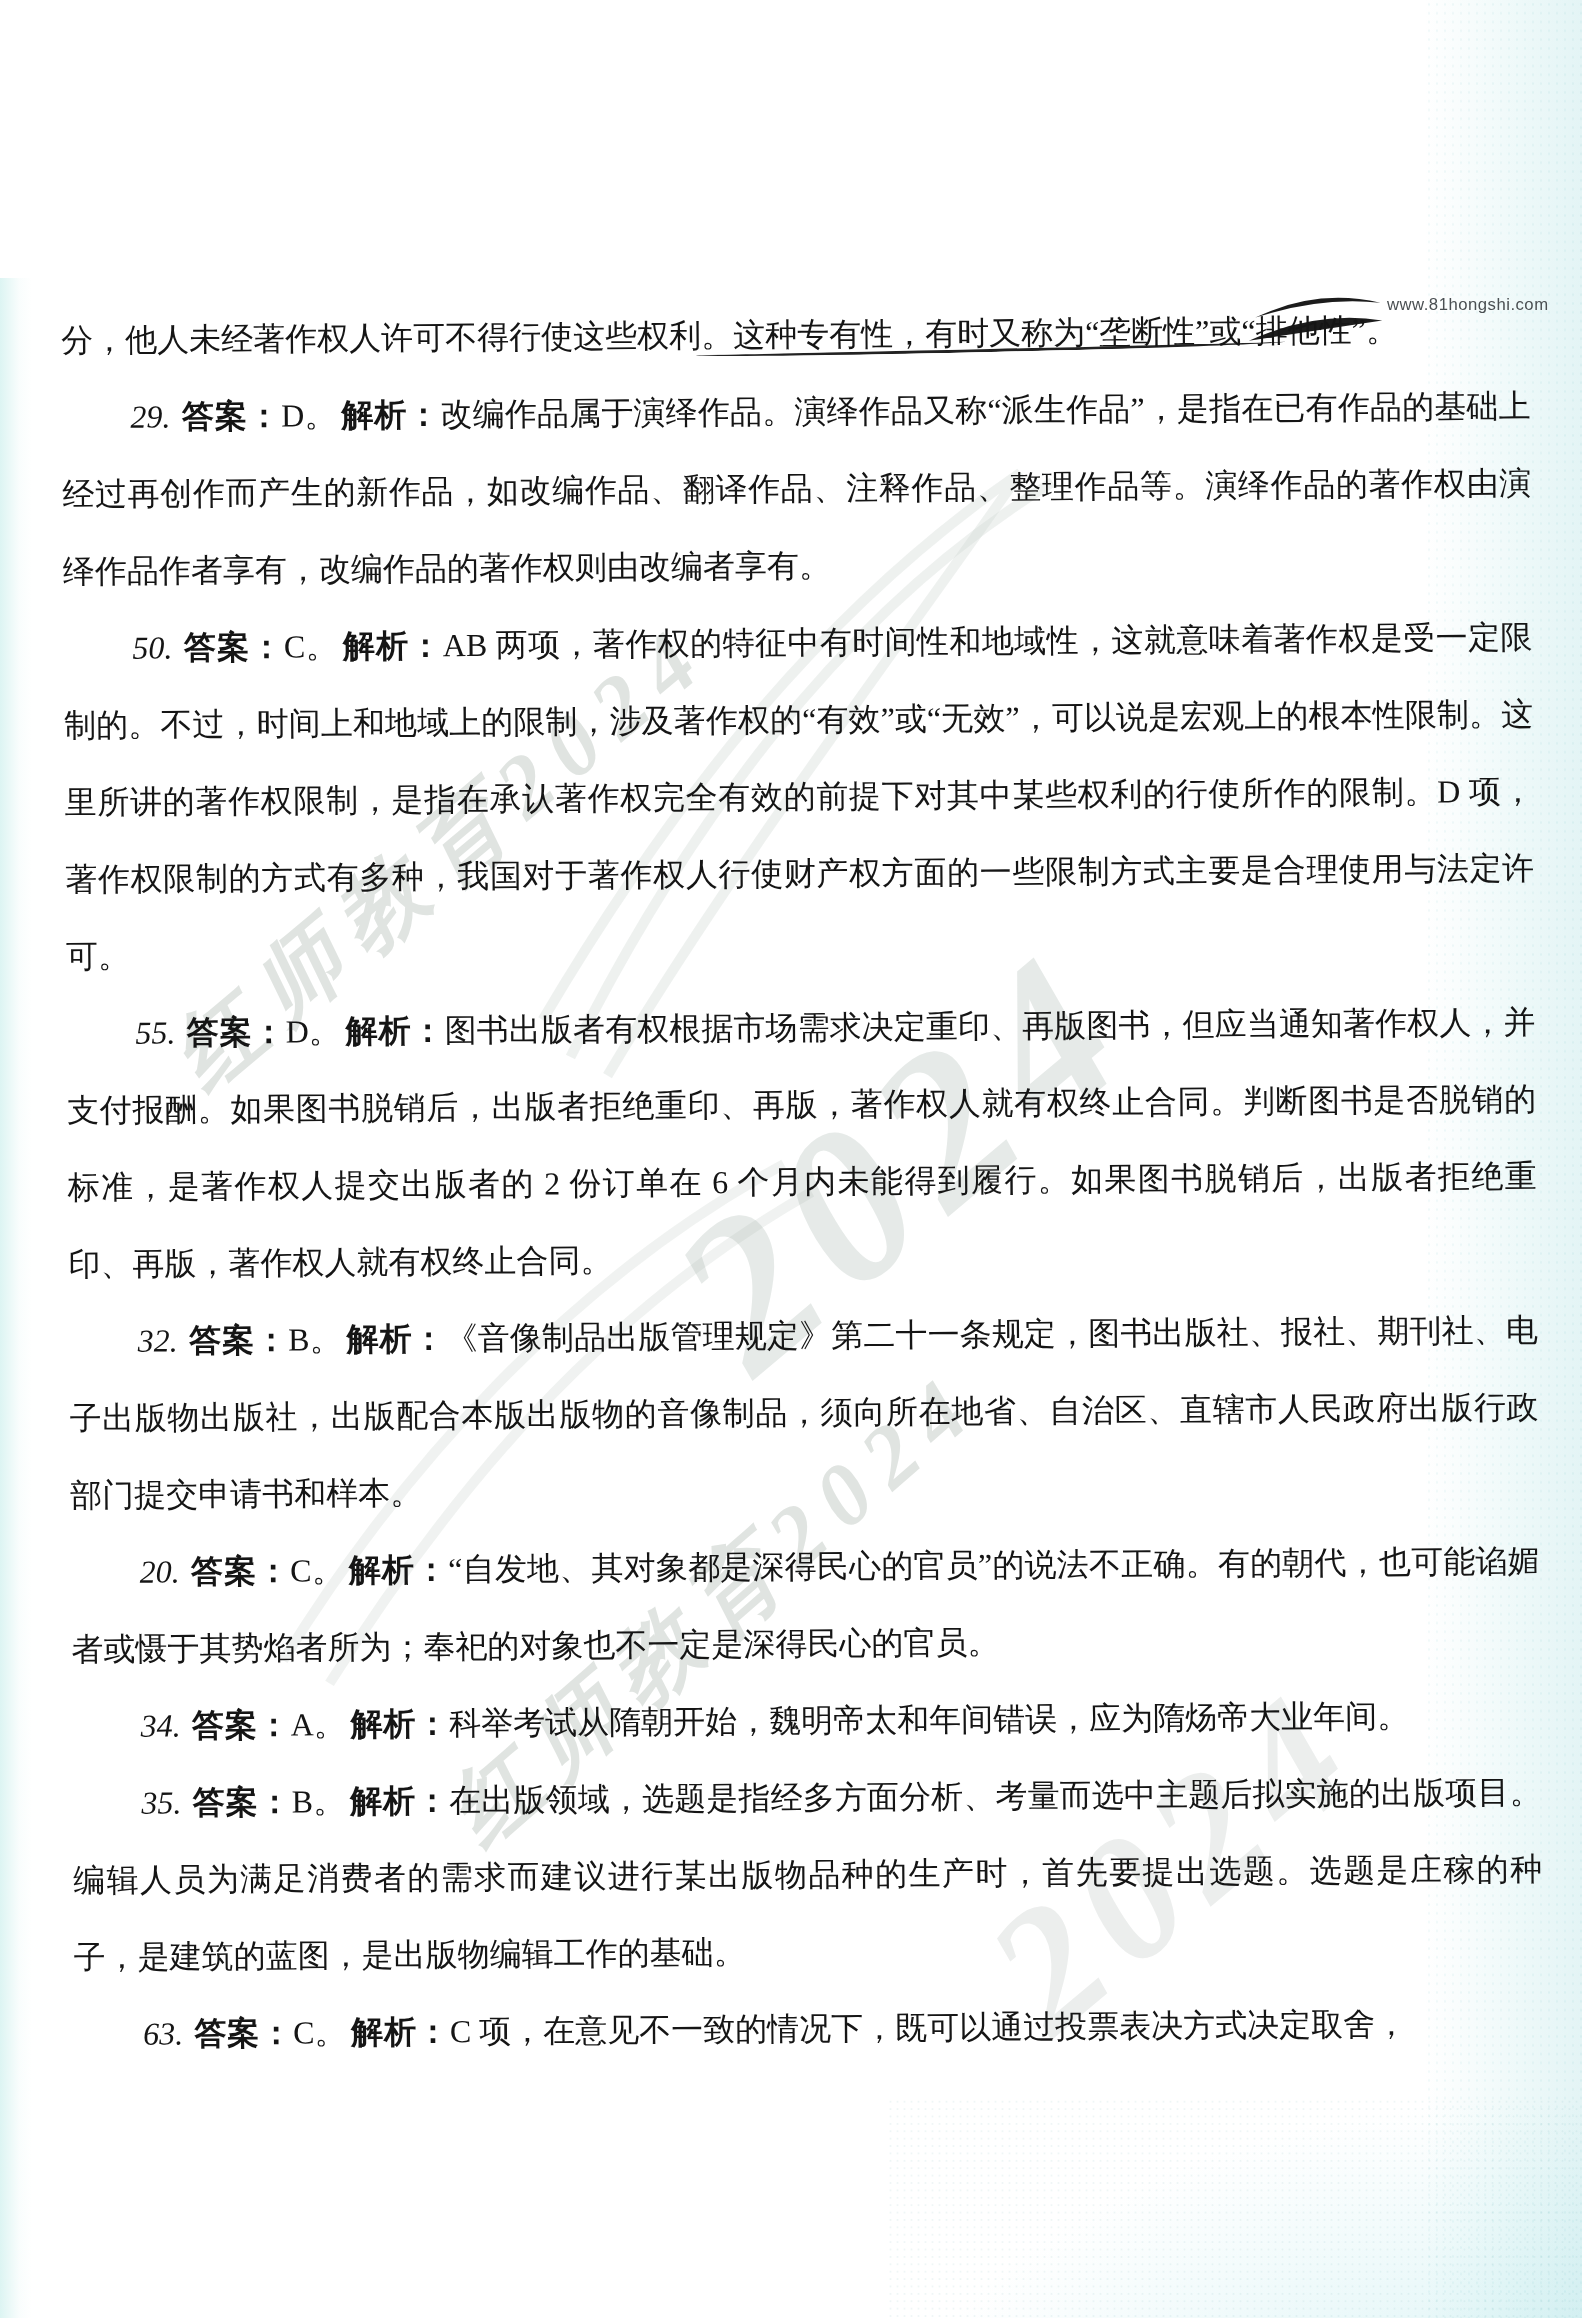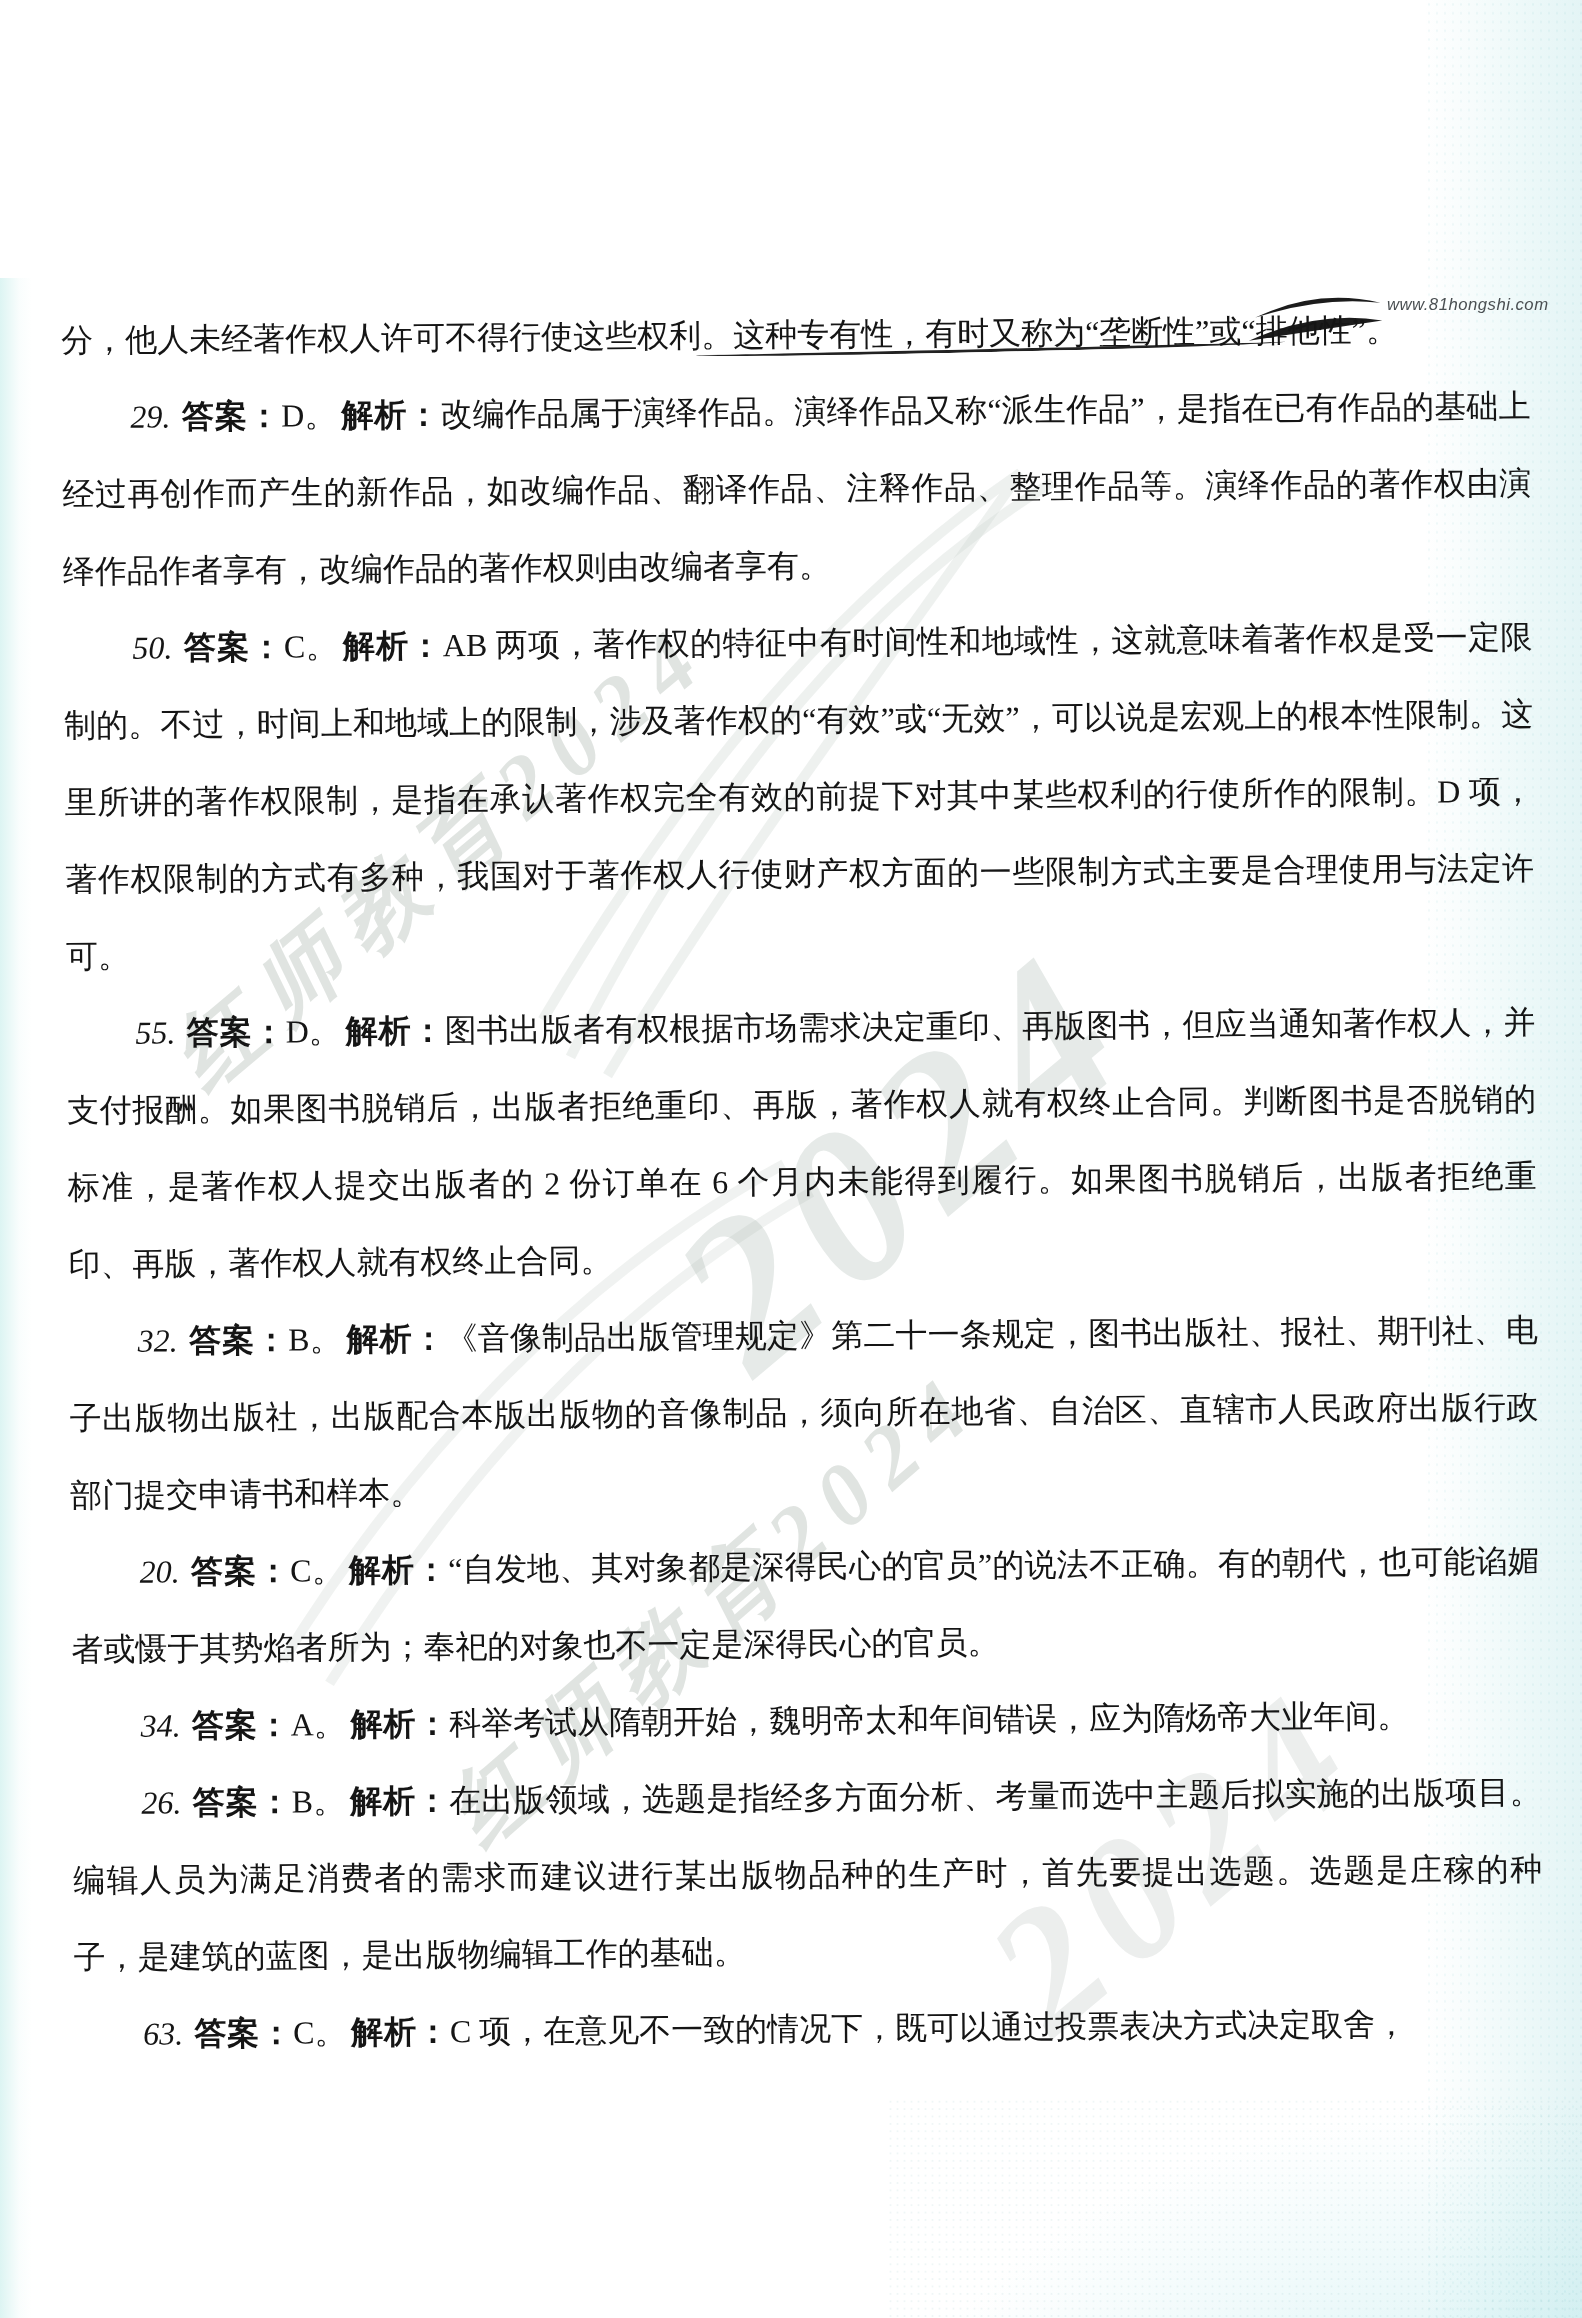--- a/index.html
+++ b/index.html
@@ -51,21 +51,21 @@
   
   .logo-tail{
     position:absolute;left:696px;top:344px;width:589px;height:4.6px;
     border-bottom:3.2px solid #222;border-radius:50%/3.7px;
     transform:rotate(-1.3deg);
   }
   .logo-swoosh{position:absolute;left:1247px;top:284px;}
   .logo-site{
     position:absolute;left:1387px;top:295px;width:176px;
     font-family:"Liberation Sans","DejaVu Sans",sans-serif;
-    font-size:16.7px;color:#4a4f52;letter-spacing:0.5px;font-style:italic;
+    font-size:16.7px;color:#4a4f52;letter-spacing:0.5px;
   }
 
   
   .content{
     position:absolute;left:61px;top:302px;width:1469px;
     font-size:32px;line-height:77px;
     text-align:justify;
     transform:rotate(-0.45deg);
     transform-origin:28px 28px;
   }
@@ -132,21 +132,21 @@
 
     <p class="item">
       <span class="num">20.</span><b class="lbl">答案：</b><span class="ans">C。</span><b class="lbl">解析：</b><span>“自发地、其对象都是深得民心的官员”的说法不正确。有的朝代，也可能谄媚者或慑于其势焰者所为；奉祀的对象也不一定是深得民心的官员。</span>
     </p>
 
     <p class="item">
       <span class="num">34.</span><b class="lbl">答案：</b><span class="ans">A。</span><b class="lbl">解析：</b><span>科举考试从隋朝开始，魏明帝太和年间错误，应为隋炀帝大业年间。</span>
     </p>
 
     <p class="item">
-      <span class="num">26.</span><b class="lbl">答案：</b><span class="ans">B。</span><b class="lbl">解析：</b><span>在出版领域，选题是指经多方面分析、考量而选中主题后拟实施的出版项目。编辑人员为满足消费者的需求而建议进行某出版物品种的生产时，首先要提出选题。选题是庄稼的种子，是建筑的蓝图，是出版物编辑工作的基础。</span>
+      <span class="num">35.</span><b class="lbl">答案：</b><span class="ans">B。</span><b class="lbl">解析：</b><span>在出版领域，选题是指经多方面分析、考量而选中主题后拟实施的出版项目。编辑人员为满足消费者的需求而建议进行某出版物品种的生产时，首先要提出选题。选题是庄稼的种子，是建筑的蓝图，是出版物编辑工作的基础。</span>
     </p>
 
     <p class="item">
       <span class="num">63.</span><b class="lbl">答案：</b><span class="ans">C。</span><b class="lbl">解析：</b><span>C 项，在意见不一致的情况下，既可以通过投票表决方式决定取舍，</span>
     </p>
   </div>
 
 </div>
 
 

